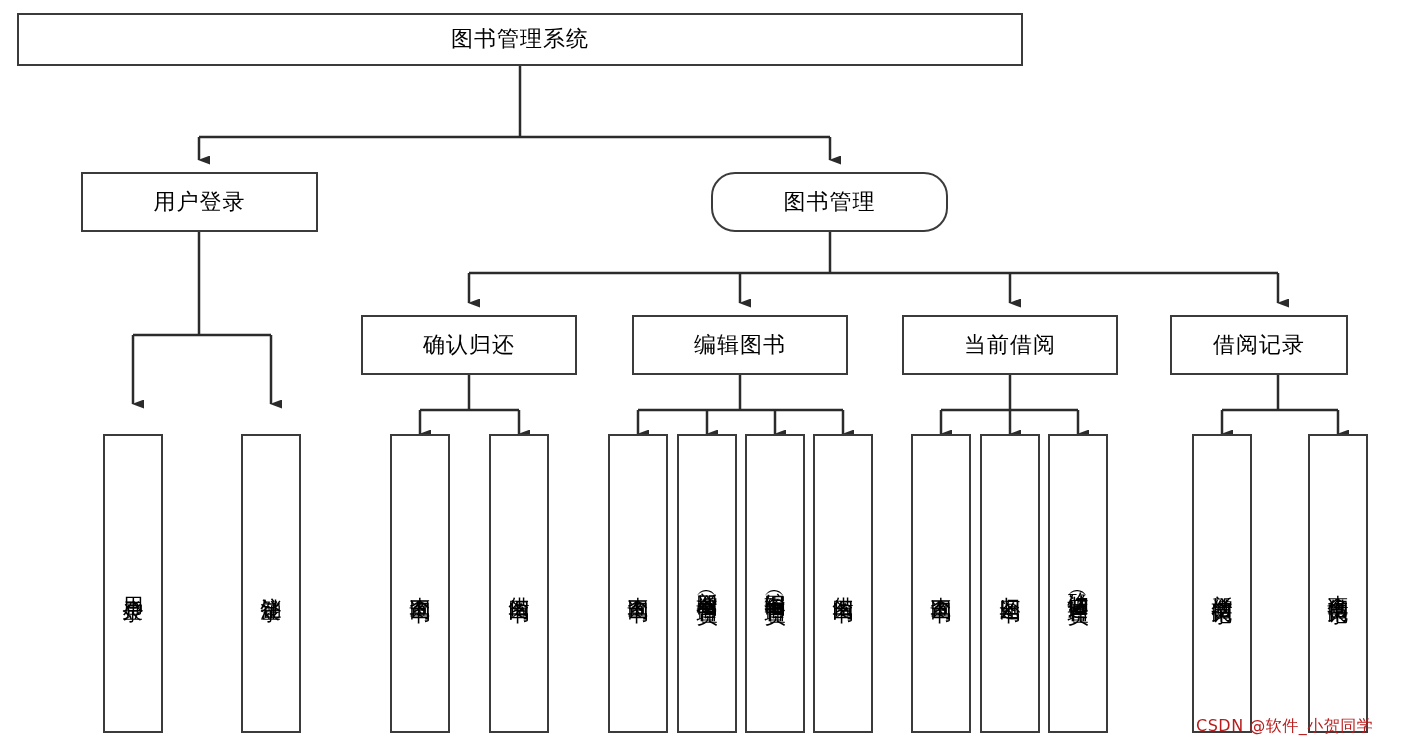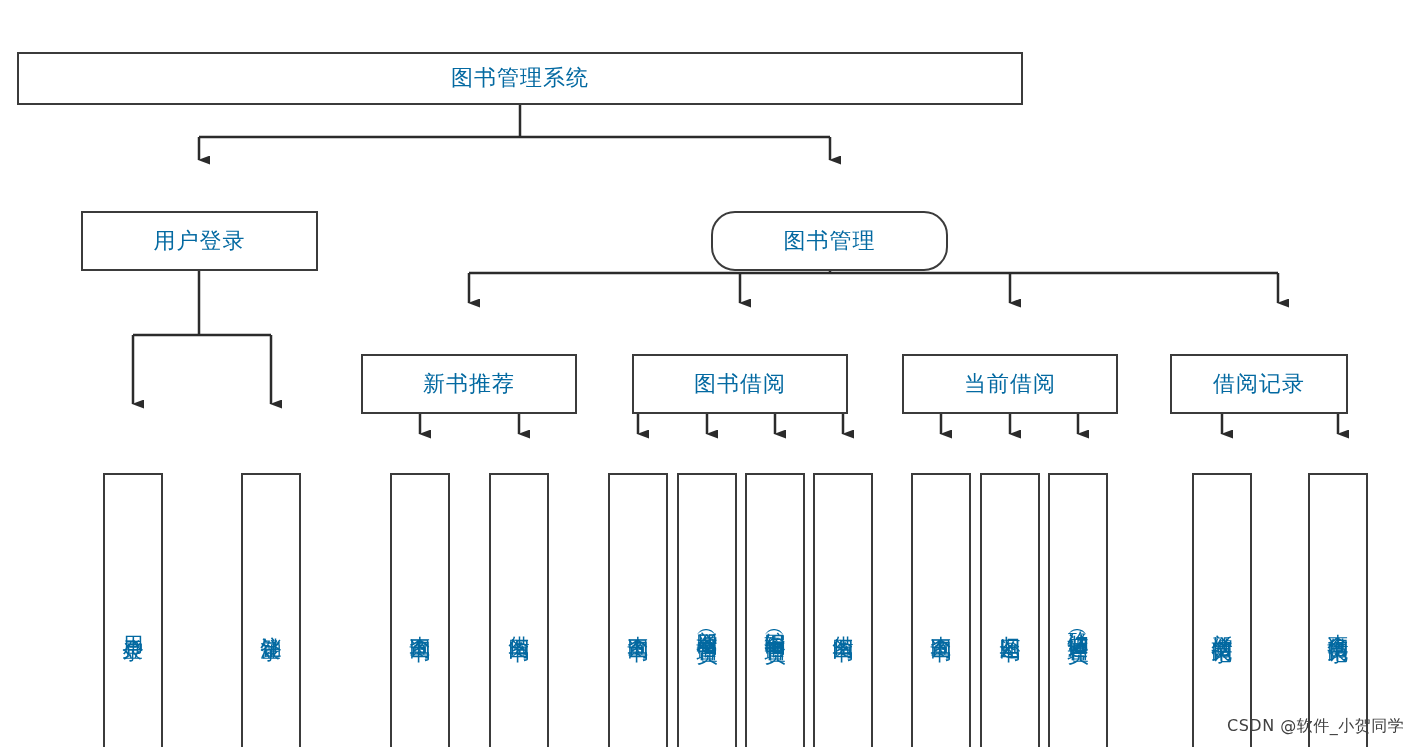--- a/index.html
+++ b/index.html
@@ -26,22 +26,21 @@
     pointer-events: none;
   }
   .node {
     position: absolute;
     box-sizing: border-box;
     background: #ffffff;
     border: 2px solid #3b3b3b;
     display: flex;
     align-items: center;
     justify-content: center;
-    color: #0369a1;
-    margin-top: 39px;
+    color: #000000;
   }
   .node.horiz {
     font-size: 22px;
     letter-spacing: 1px;
     line-height: 1.2;
   }
   .node.vert {
     writing-mode: vertical-rl;
     text-orientation: upright;
     font-size: 21px;
@@ -51,24 +50,23 @@
   }
   .node.vert .vtext {
     writing-mode: vertical-rl;
     text-orientation: upright;
     display: block;
     text-align: center;
   }
   .watermark {
     position: absolute;
     font-size: 16px;
-    color: #404040;
+    color: #b91c1c;
     white-space: nowrap;
     letter-spacing: 0.5px;
-    margin-left: 31px;
   }
 </style>
 </head>
 <body>
 
 <div id="canvas">
 
   <svg class="wires" viewBox="0 0 1405 747">
     <defs>
       <marker id="arrowhead" markerWidth="10" markerHeight="12" refX="4.5" refY="11" orient="auto" markerUnits="userSpaceOnUse">
@@ -125,24 +123,24 @@
   </div>
 
   <div class="node horiz" style="left:81px; top:172px; width:237px; height:60px;">
     <span>用户登录</span>
   </div>
   <div class="node horiz" style="left:711px; top:172px; width:237px; height:60px;border-radius:24px;">
     <span>图书管理</span>
   </div>
 
   <div class="node horiz" style="left:361px; top:315px; width:216px; height:60px;">
-    <span>新书推荐</span>
+    <span>确认归还</span>
   </div>
   <div class="node horiz" style="left:632px; top:315px; width:216px; height:60px;">
-    <span>图书借阅</span>
+    <span>编辑图书</span>
   </div>
   <div class="node horiz" style="left:902px; top:315px; width:216px; height:60px;align-items:center;">
     <span>当前借阅</span>
   </div>
   <div class="node horiz" style="left:1170px; top:315px; width:178px; height:60px;">
     <span>借阅记录</span>
   </div>
 
   <div class="node vert" style="left:103px; top:434px; width:60px; height:299px;">
     <span class="vtext">用户登录</span>

